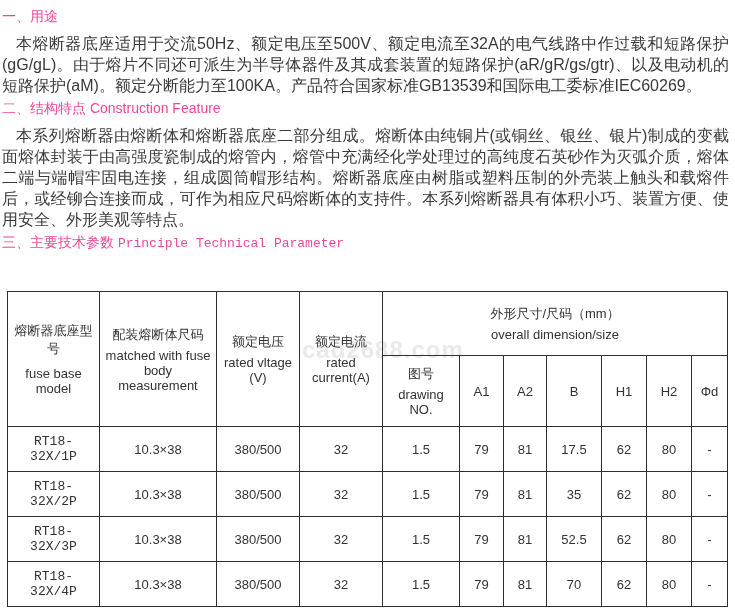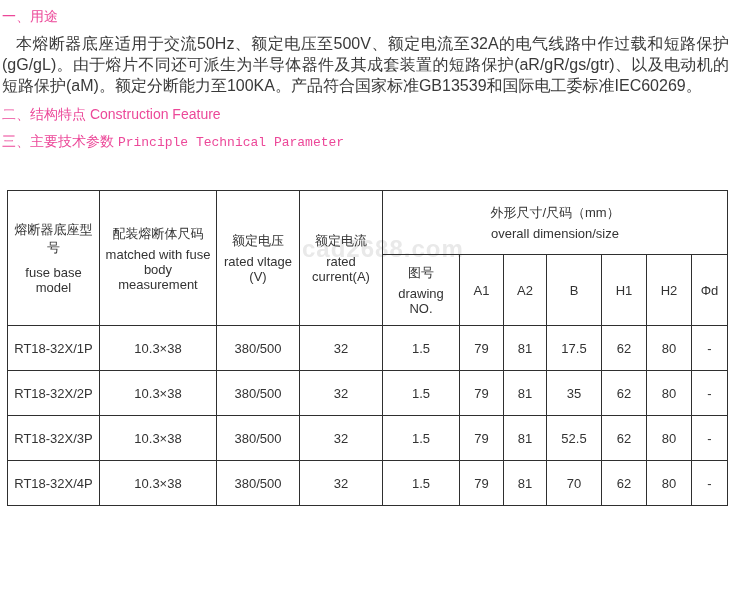--- a/index.html
+++ b/index.html
@@ -23,21 +23,21 @@
   .sec-heading .en-mono { font-family: "Liberation Mono", monospace; font-size: 13px; }
 
   p.body-text {
     margin: 8px 0 0 0;
     font-size: 16px;
     line-height: 21px;
     text-align: justify;
     text-indent: 14px;
     color: #3a3a3a;
   }
-  .mt10 { margin-top: 10px; }
+  .mt10 { margin-top: 4px; }
   .mt15 { margin-top: 15px; }
 
   .table-wrap { position: relative; margin: 39px 0 0 5px; width: 720px; }
 
   .watermark {
     position: absolute;
     left: 295px; top: 9px;
     font-size: 24px;
     font-weight: bold;
     letter-spacing: 1px;
@@ -66,38 +66,39 @@
   }
   tr.hdr-top th { height: 64px; }
   tr.hdr-sub th { height: 71px; }
   tr.hdr-top th.rowspan2 { height: 135px; }
   tr.data-row td { height: 45px; }
 
   .th-cn { display: block; }
   .th-en { display: block; margin-top: 4px; }
   .gap8 .th-en { margin-top: 8px; }
 
-  td.model-cell { font-weight: bold; font-size: 13px; color: #2b2b2b; }
+  td.model-cell { font-weight: bold; font-size: 13px; color: #2b2b2b; font-family: Liberation Mono, monospace; }
 </style>
 </head>
 <body>
 
 <div class="page">
 
   <div class="sec-heading">
     <span>一、用途</span>
   </div>
 
   <p class="body-text">本熔断器底座适用于交流50Hz、额定电压至500V、额定电流至32A的电气线路中作过载和短路保护(gG/gL)。由于熔片不同还可派生为半导体器件及其成套装置的短路保护(aR/gR/gs/gtr)、以及电动机的短路保护(aM)。额定分断能力至100KA。产品符合国家标准GB13539和国际电工委标准IEC60269。</p>
 
   <div class="sec-heading mt10">
     <span>二、结构特点</span>
     <span class="en">Construction Feature</span>
   </div>
 
+  <p class="body-text mt15">本系列熔断器由熔断体和熔断器底座二部分组成。熔断体由纯铜片(或铜丝、银丝、银片)制成的变截面熔体封装于由高强度瓷制成的熔管内，熔管中充满经化学处理过的高纯度石英砂作为灭弧介质，熔体二端与端帽牢固电连接，组成圆筒帽形结构。熔断器底座由树脂或塑料压制的外壳装上触头和载熔件后，或经铆合连接而成，可作为相应尺码熔断体的支持件。本系列熔断器具有体积小巧、装置方便、使用安全、外形美观等特点。</p>
 
   <div class="sec-heading mt10">
     <span>三、主要技术参数</span>
     <span class="en-mono">Principle Technical Parameter</span>
   </div>
 
   <div class="table-wrap">
     <div class="watermark">cad2688.com</div>
 
     <table class="specs">

